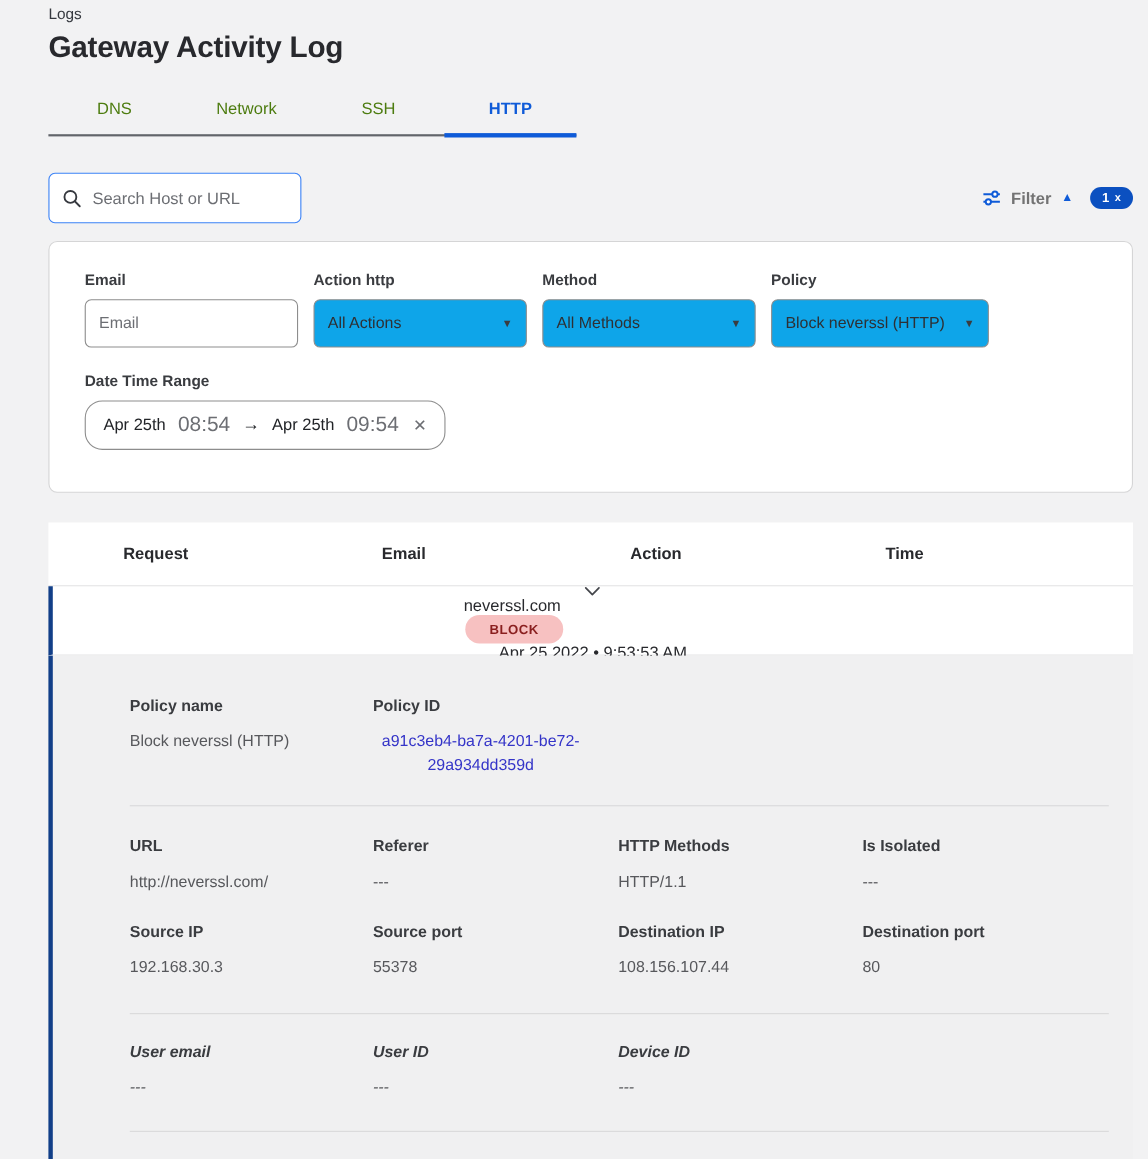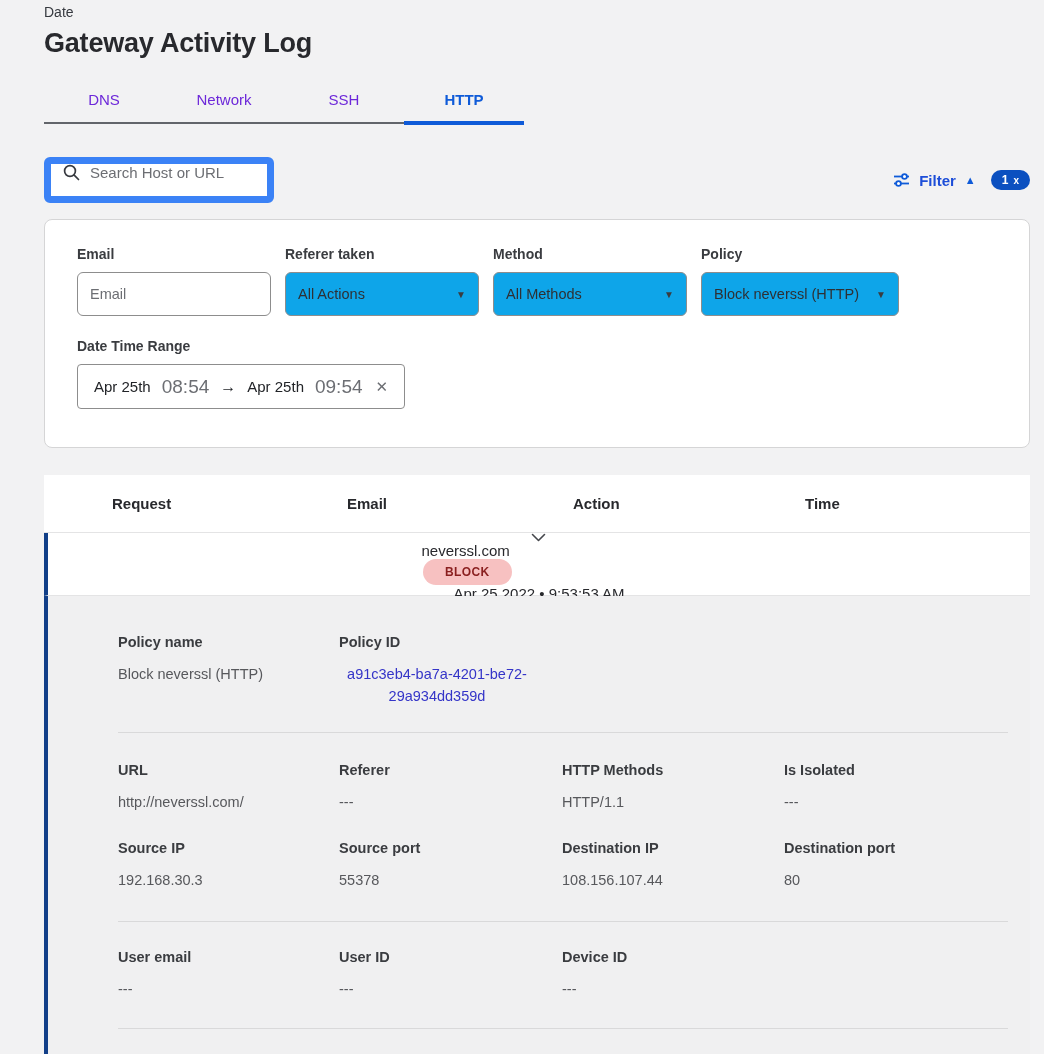--- a/index.html
+++ b/index.html
@@ -13,41 +13,41 @@
   .page { padding:0 14px 0 44px; }
 
   
   .breadcrumb { padding-top:4px; font-size:14px; color:#36393f; }
   .page-title { margin-top:8px; font-size:27px; font-weight:700; color:#28292d; letter-spacing:-0.2px; }
 
   
   .tabs { display:flex; width:480px; margin-top:22px; border-bottom:2px solid #62656a; }
   .tab {
     width:120px; text-align:center; padding:10px 0 13px;
-    font-size:15px; color:#6d28d9; cursor:pointer;
+    font-size:15px; color:#4d7c0f; cursor:pointer;
   }
   .tab.active {
     color:#0f5bd8; font-weight:700;
     border-bottom:4px solid #0f5bd8; margin-bottom:-3px;
   }
 
   
   .toolbar { margin-top:33px; height:46px; display:flex; align-items:center; justify-content:space-between; }
   .search-box {
-    display:flex; align-items:flex-start; width:230px; height:46px;
-    background:#fff; border:7px solid #3b82f6; border-radius:6px; padding:0 12px;
+    display:flex; align-items:center; width:230px; height:46px;
+    background:#fff; border:1px solid #3b82f6; border-radius:6px; padding:0 12px;
   }
   .search-box svg { flex:0 0 auto; margin-right:10px; }
   .search-box input {
     border:none; outline:none; width:100%; font-size:15px;
     font-family:"Liberation Sans","DejaVu Sans",sans-serif; color:#36393f; background:transparent;
   }
   .search-box input::placeholder { color:#6c6e73; }
   .filter-control { display:flex; align-items:center; gap:9px; cursor:pointer; }
-  .filter-control .flabel { color:#1d4ed8; font-size:15px; font-weight:700; }
+  .filter-control .flabel { color:#737373; font-size:15px; font-weight:700; }
   .caret-up { color:#0f5bd8; font-size:11px; line-height:1; }
   .filter-badge {
     margin-left:6px; background:#0b50c0; color:#fff; border-radius:11px;
     padding:3px 11px; font-size:12px; font-weight:700; display:flex; gap:5px; align-items:center;
   }
   .filter-badge .clear-x { font-size:10px; font-weight:700; cursor:pointer; }
 
   
   .filter-panel {
     margin-top:16px; background:#fff; border:1px solid #d5d5d6; border-radius:8px;
@@ -65,21 +65,21 @@
   .ffield input::placeholder { color:#6c6e73; }
   .fselect {
     width:100%; height:44px; border:1px solid #8d8d8d; border-radius:6px;
     padding:0 12px; font-size:14.5px; color:#2e3034; display:flex;
     align-items:center; justify-content:space-between; background:#0ea5e9; cursor:pointer;
   }
   .fselect .caret-down { font-size:10px; color:#3a3c40; }
   .date-group { margin-top:22px; }
   .date-range {
     display:inline-flex; align-items:center; gap:11px; height:45px;
-    border:1px solid #8d8d8d; border-radius:4px; padding:0 16px; background:#fff; cursor:pointer;
+    border:1px solid #8d8d8d; border-radius:16px; padding:0 16px; background:#fff; cursor:pointer;
   }
   .date-range .d { font-size:15px; color:#222428; }
   .date-range .t { font-size:19px; color:#6c6e73; }
   .date-range .arr { font-size:16px; color:#222428; }
   .date-range .x { font-size:15px; color:#6c6e73; margin-left:2px; cursor:pointer; }
 
   
   .table-card { margin-top:27px; background:#fff; display:flex; flex-direction:column; }
   .thead { display:flex; align-items:center; height:58px; border-bottom:1px solid #e4e4e5; }
   .thead > div { font-size:15px; font-weight:700; color:#28292d; }
@@ -106,28 +106,28 @@
     padding:38px 22px 0 70px; height:475px; overflow:hidden;
   }
   .dgrid { display:grid; grid-template-columns:221px 223px 222px 1fr; }
   .dlab { font-size:14.5px; font-weight:700; color:#3a3c40; margin-bottom:13px; }
   .dval { font-size:14.5px; color:#57585c; line-height:22px; }
   .policy-link { color:#3434c8; max-width:196px; overflow-wrap:anywhere; cursor:pointer; text-decoration:none; display:block;text-align:center; }
   .divider { border-top:1px solid #d9d9da; }
   .sec-policy { margin-bottom:25px; }
   .sec-url { margin-top:29px; margin-bottom:27px; }
   .sec-net { margin-bottom:30px; }
-  .sec-user { margin-top:27px; margin-bottom:28px; }
+  .sec-user { margin-top:27px; margin-bottom:28px;font-style:italic; }
 </style>
 </head>
 <body>
 
 <div class="page">
 
-  <div class="breadcrumb">Date</div>
+  <div class="breadcrumb">Logs</div>
   <h1 class="page-title">Gateway Activity Log</h1>
 
   <div class="tabs">
     <div class="tab">DNS</div>
     <div class="tab">Network</div>
     <div class="tab">SSH</div>
     <div class="tab active">HTTP</div>
   </div>
 
   <div class="toolbar">
@@ -154,21 +154,21 @@
     </div>
   </div>
 
   <div class="filter-panel">
     <div class="filter-fields">
       <div class="ffield">
         <div class="flab">Email</div>
         <input placeholder="Email" style="">
       </div>
       <div class="ffield">
-        <div class="flab">Referer taken</div>
+        <div class="flab">Action http</div>
         <div class="fselect">
           <span>All Actions</span>
           <span class="caret-down">▼</span>
         </div>
       </div>
       <div class="ffield">
         <div class="flab">Method</div>
         <div class="fselect">
           <span>All Methods</span>
           <span class="caret-down">▼</span>

